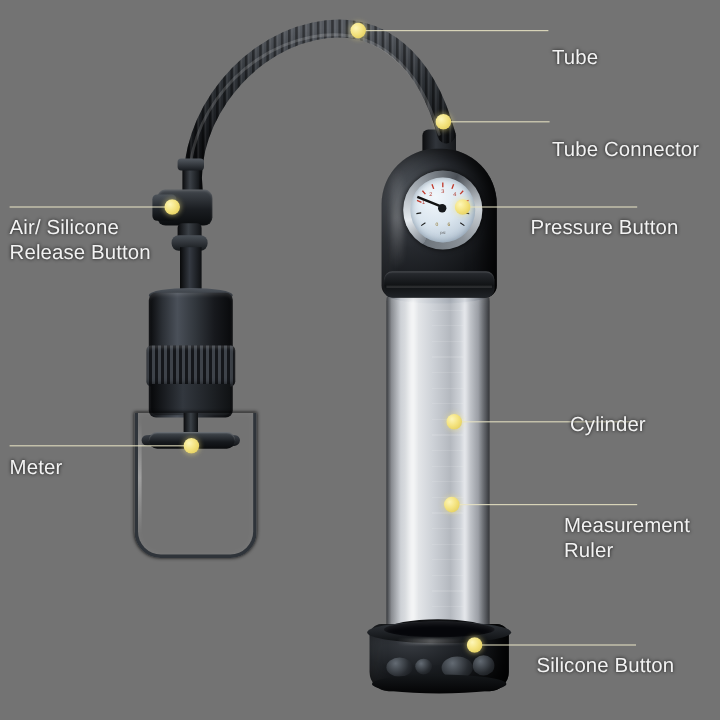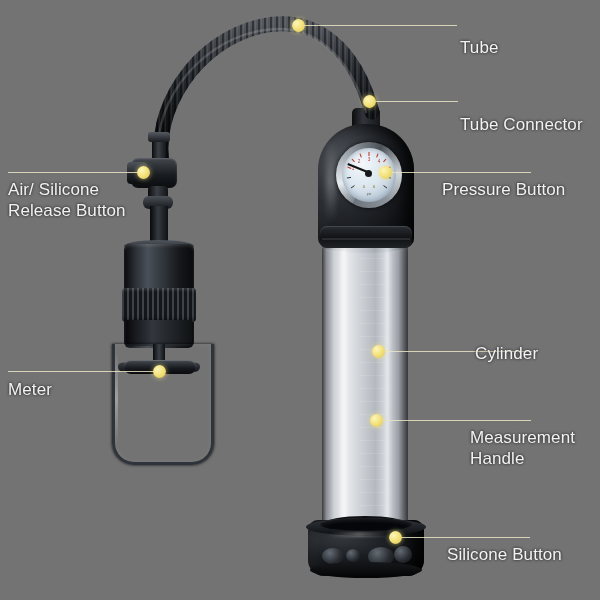--- a/index.html
+++ b/index.html
@@ -382,21 +382,21 @@
       <div class="callout-label" style="left: 460px; top: 114px;">Tube Connector</div>
       <div class="leader-line" style="left: 390.5px; width: 140.5px; top: 172px;"></div>
       <div class="leader-dot" style="left: 378.5px; top: 165.5px; width: 13px; height: 13px;"></div>
       <div class="callout-label" style="left: 442px; top: 179px;">Pressure Button</div>
       <div class="leader-line" style="left: 383.5px; width: 148.5px; top: 351px;"></div>
       <div class="leader-dot" style="left: 371.5px; top: 344.5px; width: 13px; height: 13px;"></div>
       <div class="callout-label" style="left: 475px; top: 343px;">Cylinder</div>
       <div class="leader-line" style="left: 381.5px; width: 149.5px; top: 420px;"></div>
       <div class="leader-dot" style="left: 369.5px; top: 413.5px; width: 13px; height: 13px;"></div>
       <div class="callout-label" style="left: 470px; top: 427px;">Measurement
-Handle</div>
+Ruler</div>
       <div class="leader-line" style="left: 400.5px; width: 129.5px; top: 537px;"></div>
       <div class="leader-dot" style="left: 388.5px; top: 530.5px; width: 13px; height: 13px;"></div>
       <div class="callout-label" style="left: 447px; top: 544px;">Silicone Button</div>
       <div class="leader-line" style="left: 8px; width: 129.5px; top: 172px;"></div>
       <div class="leader-dot" style="left: 136.5px; top: 165.5px; width: 13px; height: 13px;"></div>
       <div class="callout-label" style="left: 8px; top: 179px;">Air/ Silicone
 Release Button</div>
       <div class="leader-line" style="left: 8px; width: 145.5px; top: 371px;"></div>
       <div class="leader-dot" style="left: 152.5px; top: 364.5px; width: 13px; height: 13px;"></div>
       <div class="callout-label" style="left: 8px; top: 379px;">Meter</div>

